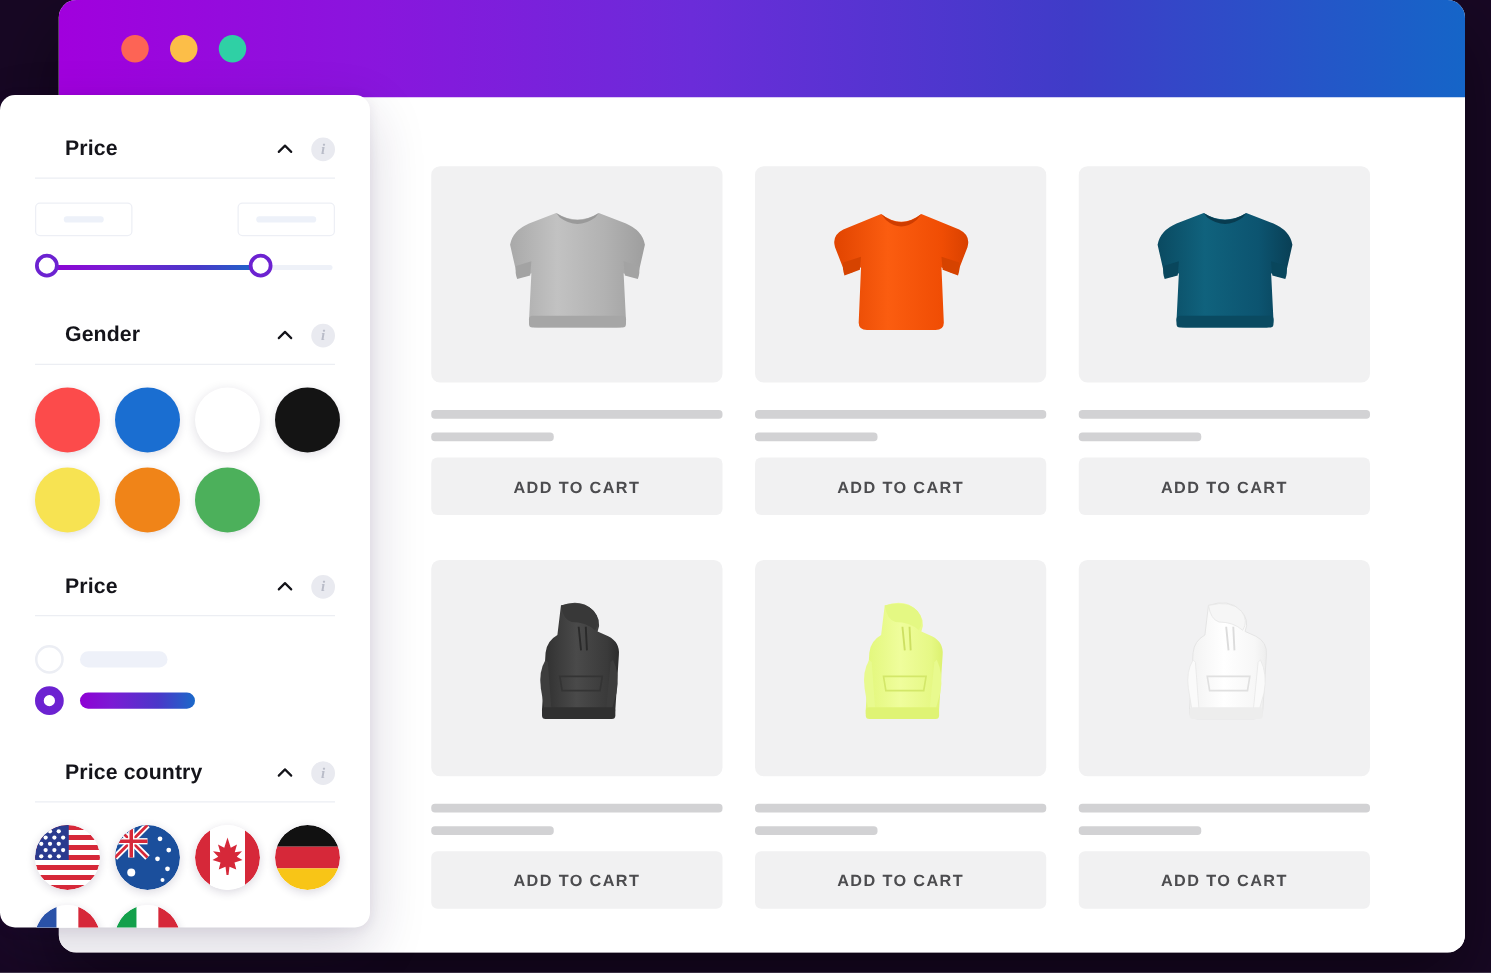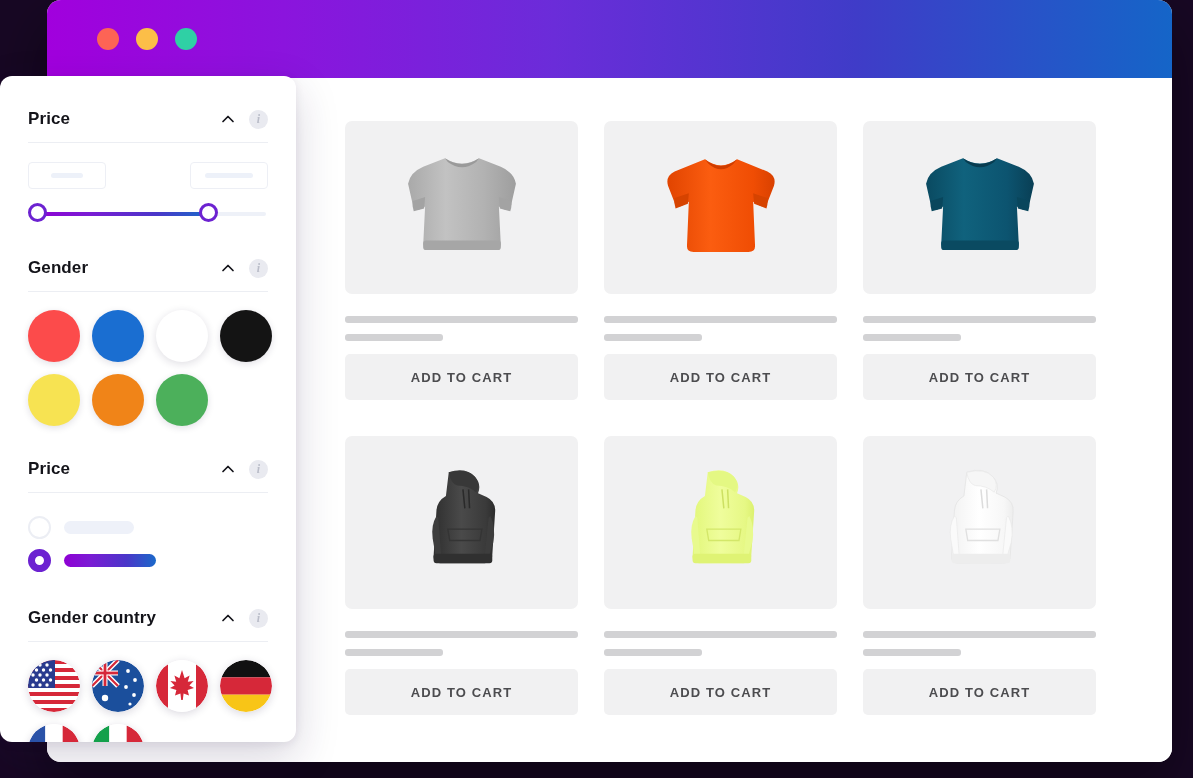--- a/index.html
+++ b/index.html
@@ -49,21 +49,21 @@
   .browser-body {
     position: relative;
     height: 684px;
     background: #ffffff;
   }
 
   
   .product-grid {
     position: absolute;
     left: 298px;
-    top: 43px;
+    top: 55px;
     width: 800px;
     display: grid;
     grid-template-columns: repeat(3, 233px);
     column-gap: 26px;
     row-gap: 36px;
   }
 
   .product-card { width: 233px; }
 
   .product-image-box {
@@ -114,20 +114,21 @@
     overflow: hidden;
   }
 
   .filter-section { margin-bottom: 8px; }
 
   .filter-head {
     display: flex;
     align-items: center;
     justify-content: space-between;
     height: 34px;
+    margin-left: 24px;
   }
   .filter-title {
     font-size: 17px;
     font-weight: bold;
     color: #14141a;
     letter-spacing: .1px;
   }
   .head-icons { display: flex; align-items: center; gap: 13px; }
 
   .chevron-icon { width: 16px; height: 16px; display: block; cursor: pointer; }
@@ -473,21 +474,21 @@
         </div>
         <div class="radio-row">
           <span class="radio-mark checked"></span>
           <span class="radio-ghost ghost-grad"></span>
         </div>
       </div>
     </div>
 
     <div class="filter-section" style="margin-top:24px;">
       <div class="filter-head">
-        <span class="filter-title">Gender country</span>
+        <span class="filter-title">Price country</span>
         <span class="head-icons">
           <svg class="chevron-icon" viewBox="0 0 16 16">
             <path d="M3 10.5 L8 5.5 L13 10.5" fill="none" stroke="#14141a" stroke-width="1.7" stroke-linecap="round" stroke-linejoin="round"></path>
           </svg>
           <span class="info-icon">i</span>
         </span>
       </div>
       <div class="filter-divider"></div>
 
       <div class="flag-grid">

